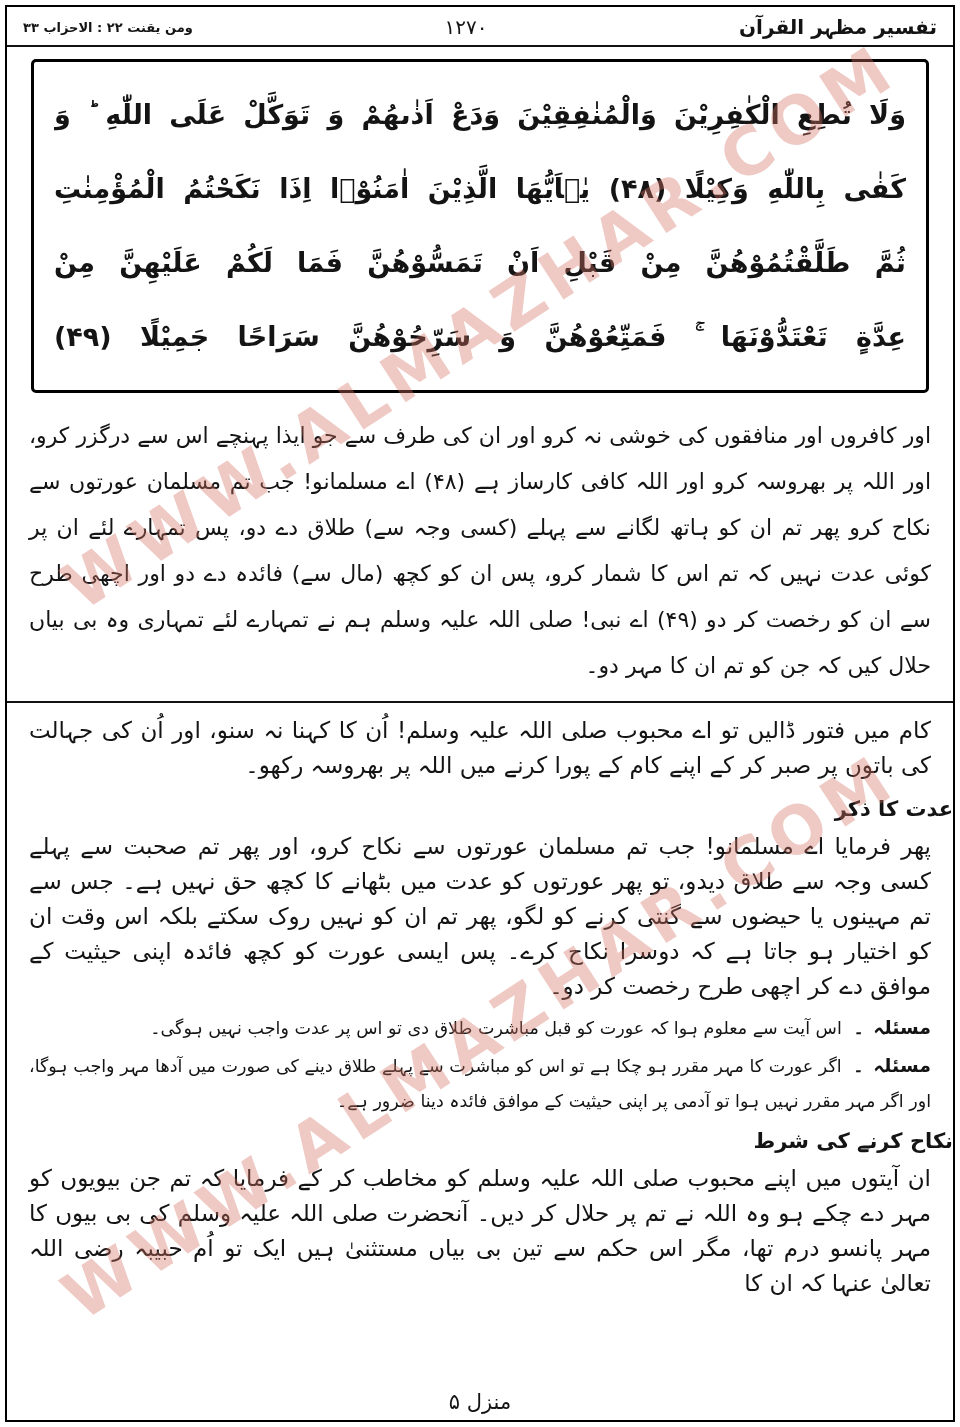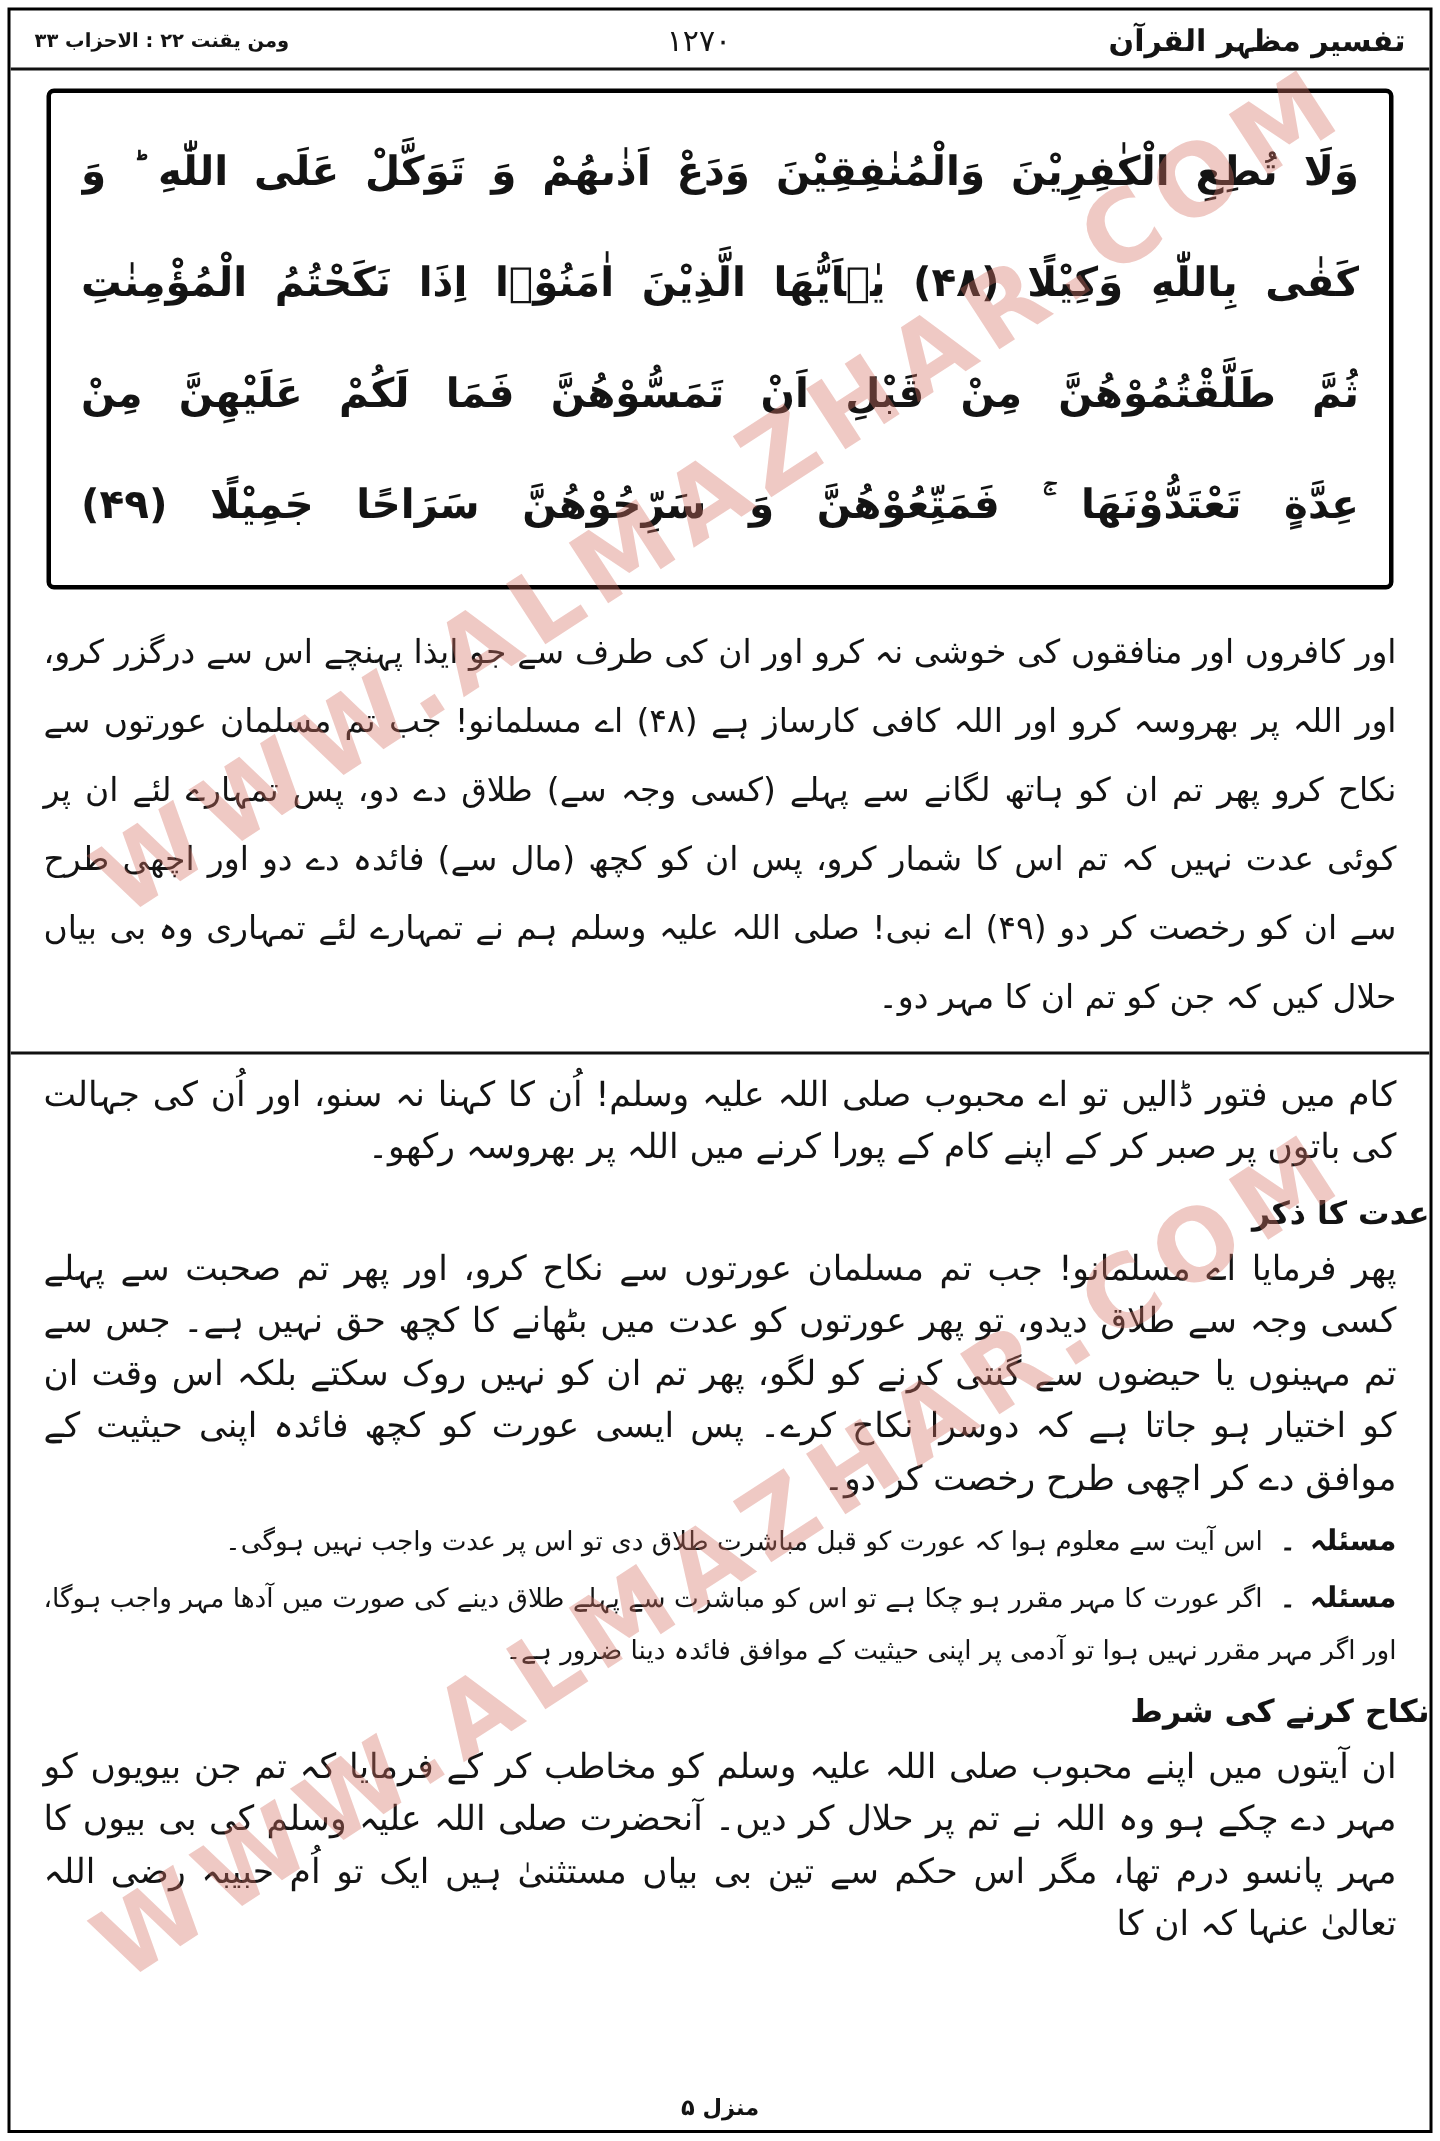--- a/index.html
+++ b/index.html
@@ -73,22 +73,22 @@
     font-size: 17.5px;
     line-height: 35px;
     text-align: justify;
   }
   .masala-label { font-weight: bold; font-size: 19px; margin-left: 4px; }
   .masala-sep   { font-weight: bold; margin-left: 6px; }
   .footer {
     position: absolute;
     bottom: 6px; left: 0; right: 0;
     text-align: center;
-    font-size: 15px;
-    font-weight: bold;
+    font-size: 21px;
+    font-weight: normal;
   }
   
   .watermark {
     position: absolute;
     left: 50%;
     transform: translate(-50%, -50%) rotate(-33deg);
     font-size: 66px;
     font-weight: bold;
     letter-spacing: 8px;
     color: rgba(214, 112, 100, 0.38);

